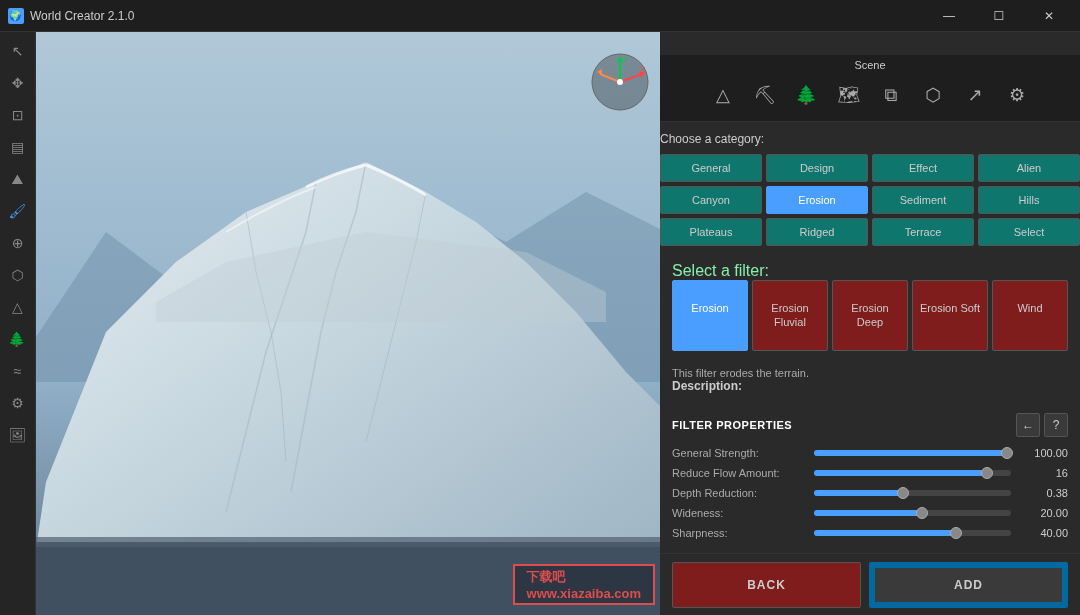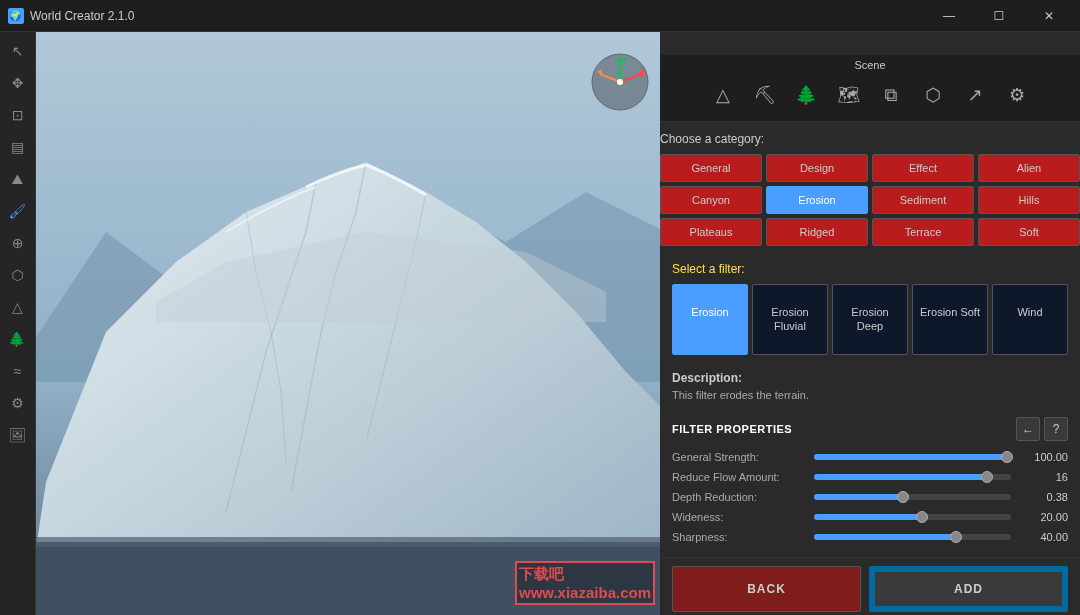--- a/index.html
+++ b/index.html
@@ -163,47 +163,47 @@
       color: #ccc;
       font-size: 12px;
       margin-bottom: 8px;
     }
     #category-grid {
       display: grid;
       grid-template-columns: repeat(4, 1fr);
       gap: 4px;
     }
     .cat-btn {
-      background: #b91c1c;
+      background: #0f766e;
       border: 1px solid #555;
       color: #ccc;
       font-size: 11px;
       padding: 7px 4px;
       cursor: pointer;
       border-radius: 2px;
       text-align: center;
     }
     .cat-btn.active { background: #4a9eff; border-color: #4a9eff; color: white; }
 
     
     #filter-section {
       padding: 6px 12px 10px;
     }
     #filter-label {
-      color: #fde047;
-      font-size: 12px;
-      margin-bottom: 8px;
+      color: #86efac;
+      font-size: 16px;
+      margin-bottom: 0;
     }
     #filter-grid {
       display: grid;
       grid-template-columns: repeat(5, 1fr);
       gap: 4px;
     }
     .filter-btn {
-      background: #0f172a;
+      background: #7f1d1d;
       border: 1px solid #555;
       color: #ccc;
       font-size: 11px;
       padding: 20px 4px;
       cursor: pointer;
       border-radius: 2px;
       text-align: center;
       line-height: 1.3;
     }
     .filter-btn.active { background: #4a9eff; border-color: #4a9eff; color: white; }
@@ -329,26 +329,26 @@
     #right-panel::-webkit-scrollbar { width: 6px; }
     #right-panel::-webkit-scrollbar-track { background: #1e1e1e; }
     #right-panel::-webkit-scrollbar-thumb { background: #555; border-radius: 3px; }
 
     
     #watermark {
       position: absolute;
       bottom: 10px;
       right: 5px;
       color: rgba(255,80,80,0.85);
-      font-size: 15px;
+      font-size: 13px;
       font-weight: bold;
       pointer-events: none;
       z-index: 10;
       border: 2px solid rgba(255,80,80,0.85);
-      padding: 2px 2px;
+      padding: 2px 12px;
       background: rgba(0,0,0,0.3);
     }
 
     
     #terrain-svg {
       position: absolute;
       top: 0; left: 0;
       width: 100%; height: 100%;
     }
   </style>
@@ -472,38 +472,38 @@
           <div class="cat-btn">Design</div>
           <div class="cat-btn">Effect</div>
           <div class="cat-btn">Alien</div>
           <div class="cat-btn">Canyon</div>
           <div class="cat-btn active">Erosion</div>
           <div class="cat-btn">Sediment</div>
           <div class="cat-btn">Hills</div>
           <div class="cat-btn">Plateaus</div>
           <div class="cat-btn">Ridged</div>
           <div class="cat-btn">Terrace</div>
-          <div class="cat-btn">Soft</div>
+          <div class="cat-btn">Select</div>
         </div>
     </div>
 
     <div id="filter-section">
       <div id="filter-label">Select a filter:</div>
       <div id="filter-grid">
       <div class="filter-btn active">Erosion</div>
           <div class="filter-btn">Erosion Fluvial</div>
           <div class="filter-btn">Erosion Deep</div>
           <div class="filter-btn">Erosion Soft</div>
           <div class="filter-btn">Wind</div>
         </div>
     </div>
 
     <div id="description-section">
+      <div id="desc-text">This filter erodes the terrain.</div>
       <div id="desc-label">Description:</div>
-      <div id="desc-text">This filter erodes the terrain.</div>
     </div>
 
     <div id="filter-props-section">
       <div id="filter-props-header">
         <span id="filter-props-title">FILTER PROPERTIES</span>
         <div id="filter-props-actions">
           <div class="props-action-btn">←</div>
           <div class="props-action-btn">?</div>
         </div>
       </div>

